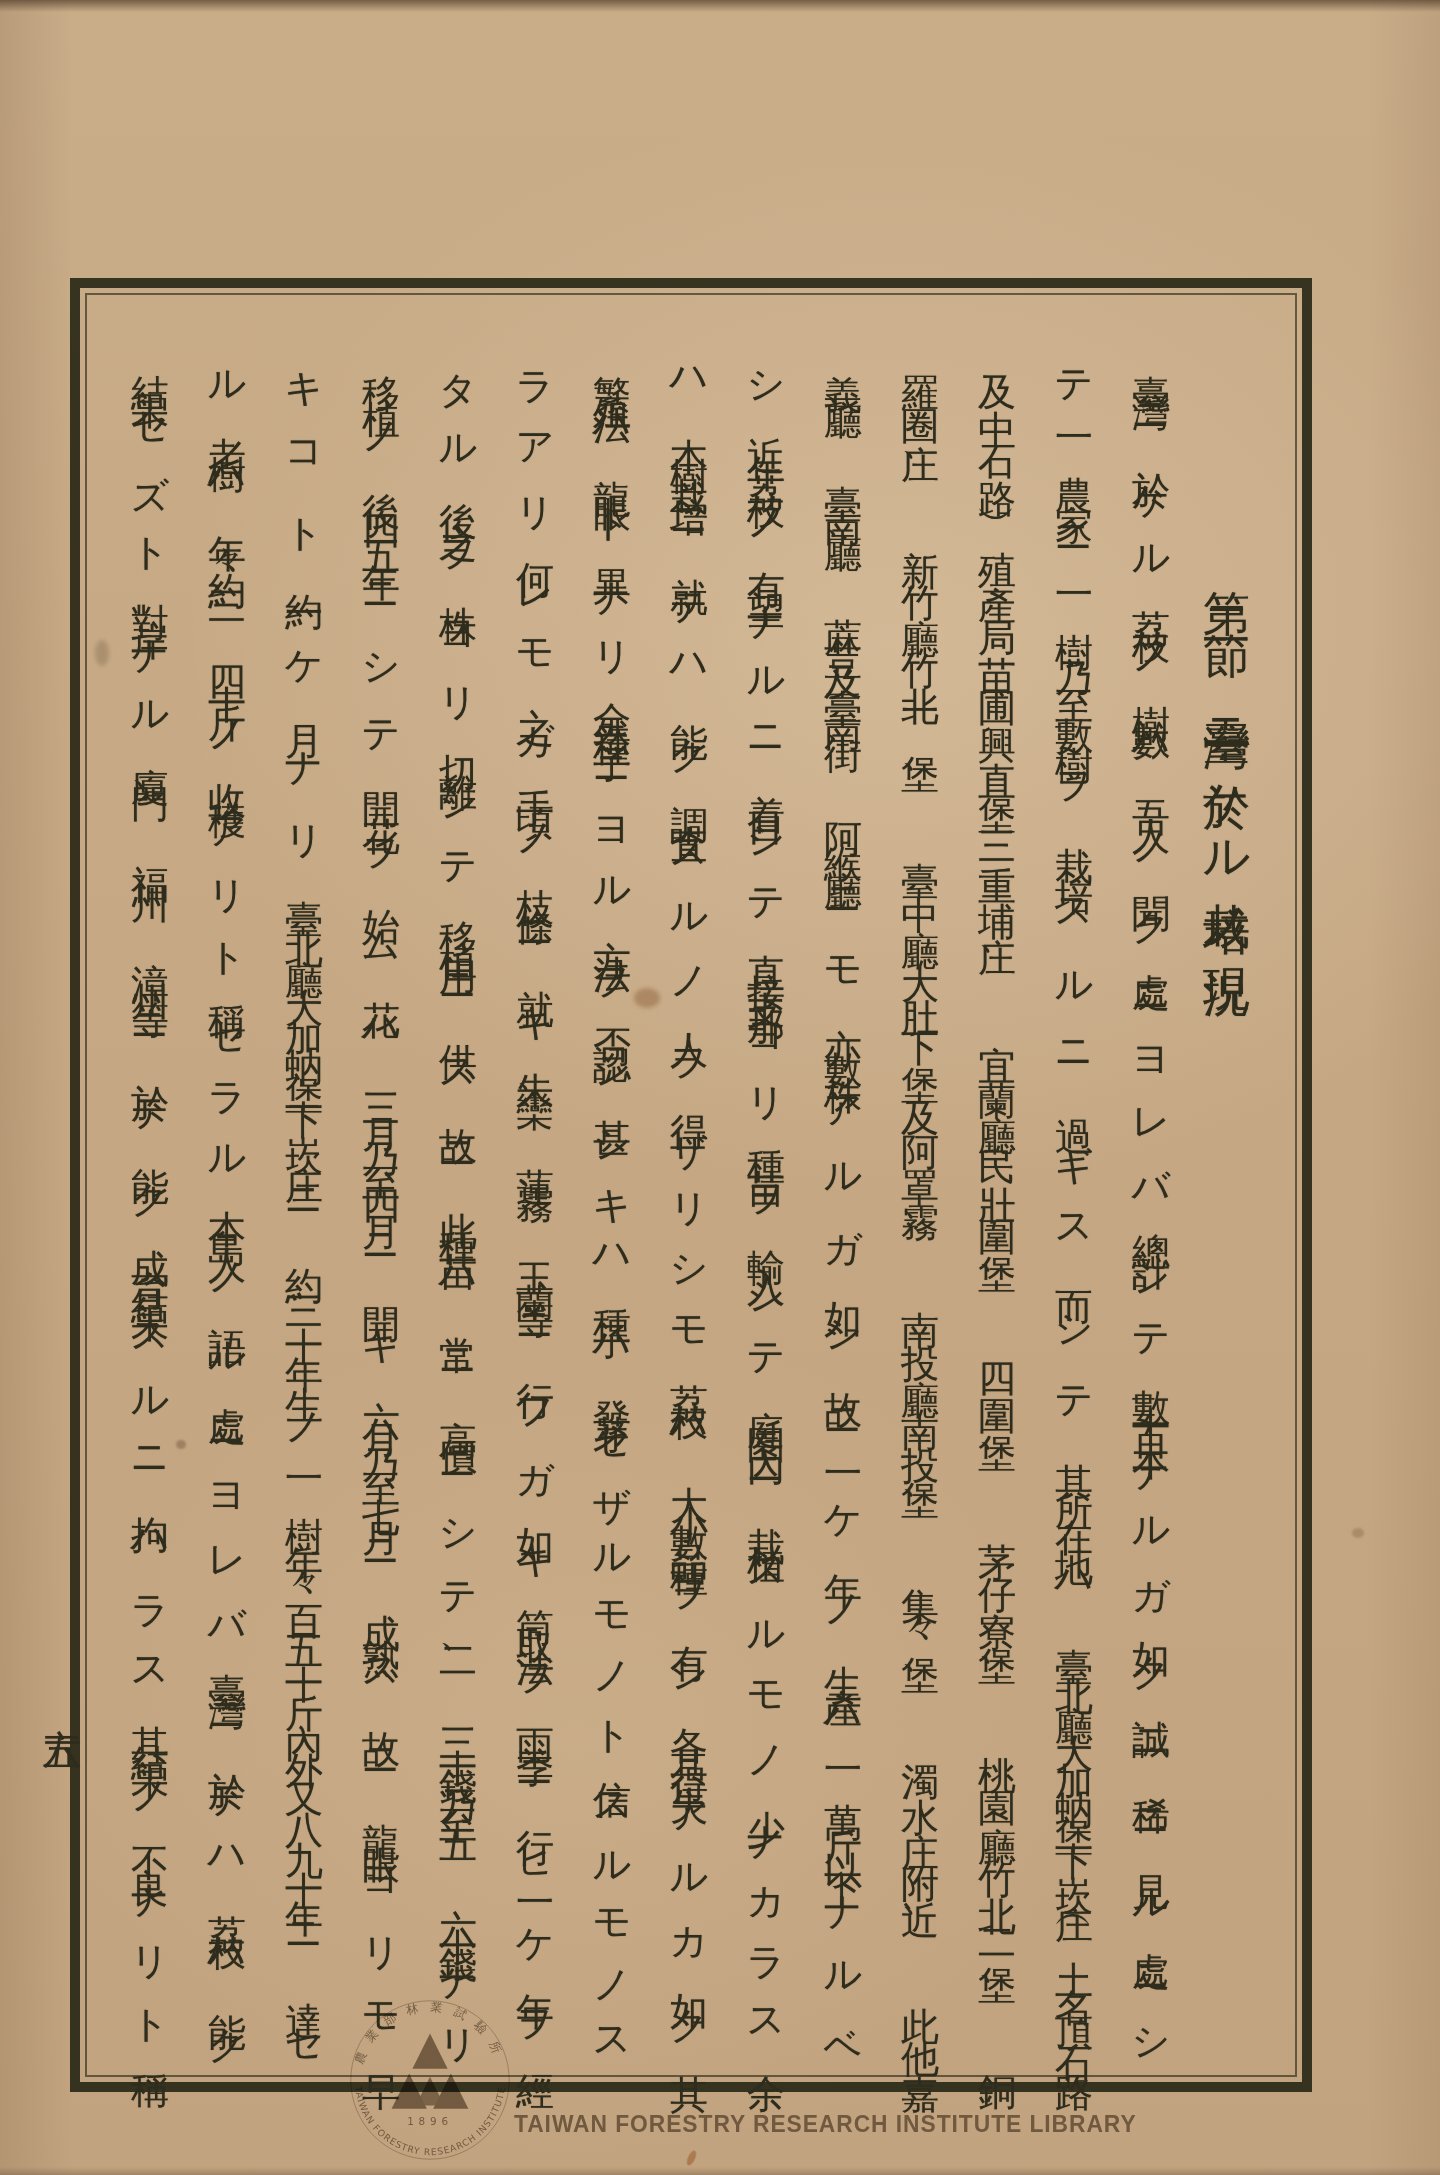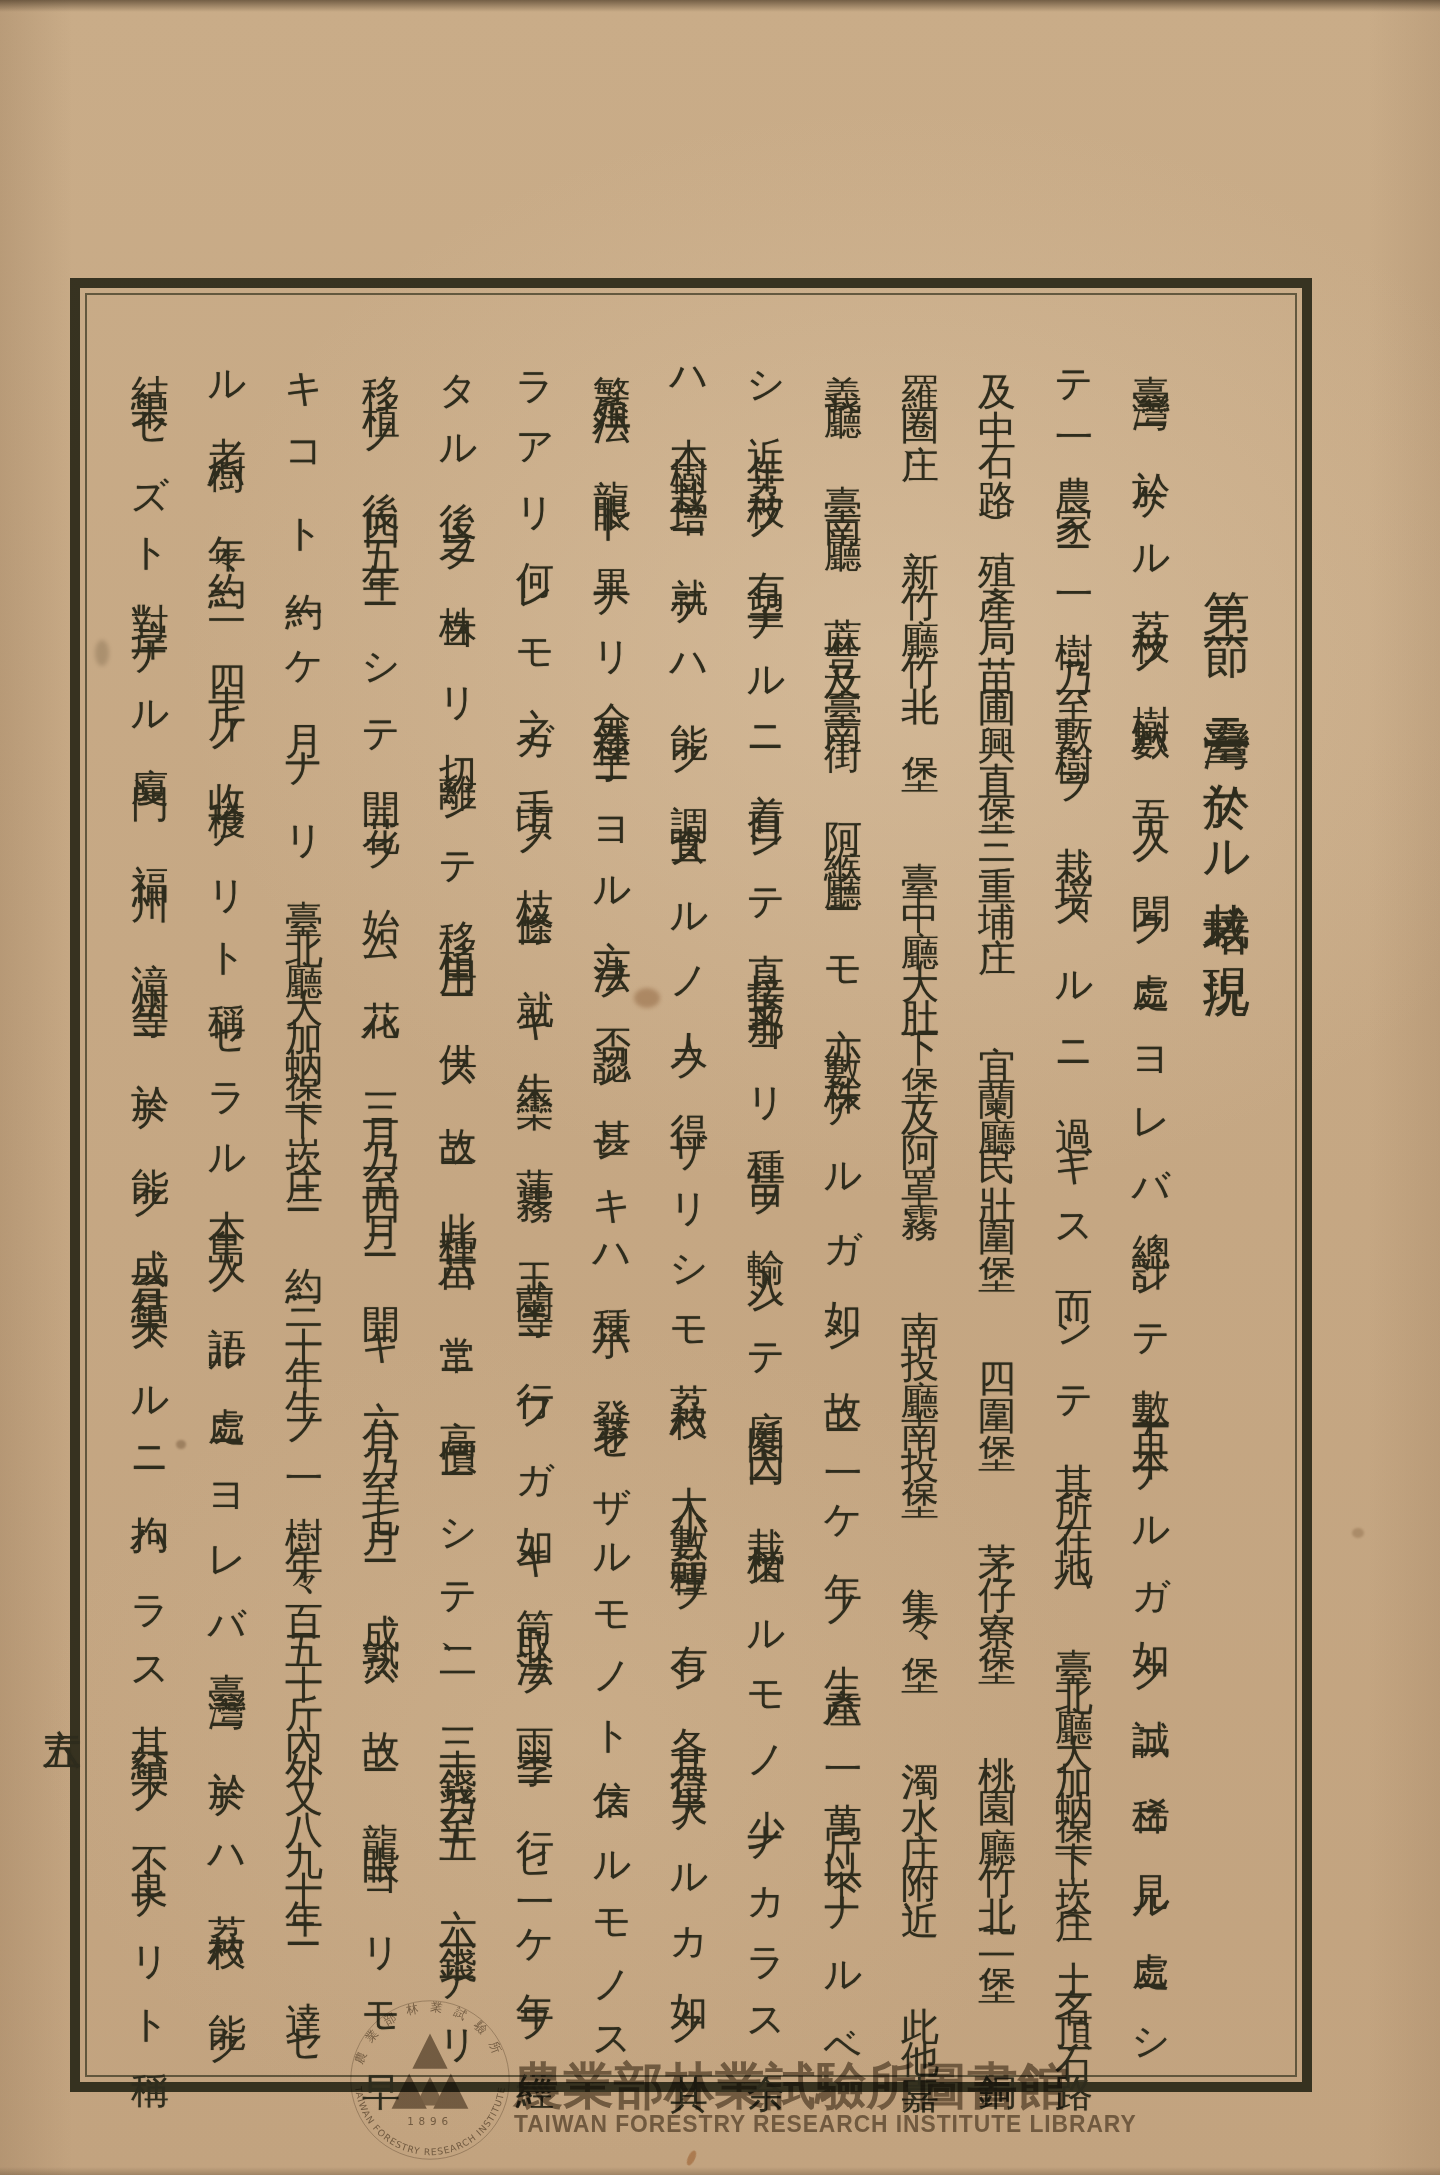--- a/index.html
+++ b/index.html
@@ -129,16 +129,15 @@
     </defs>
     <text font-size="15" letter-spacing="14">
       <textPath href="#arcTop" startOffset="50%" text-anchor="middle">農業部林業試驗所</textPath>
     </text>
     <text font-size="11.5" letter-spacing="1.2">
       <textPath href="#arcBottom" startOffset="50%" text-anchor="middle">TAIWAN FORESTRY RESEARCH INSTITUTE</textPath>
     </text>
     <text x="112" y="156" font-size="13" letter-spacing="6" text-anchor="middle">1896</text>
   </svg>
 
-  <div class="wm-cjk">農業部林業試驗所圖書館</div>
   <div class="wm-en">TAIWAN FORESTRY RESEARCH INSTITUTE LIBRARY</div>
 
 </div>
 
 </body></html>

